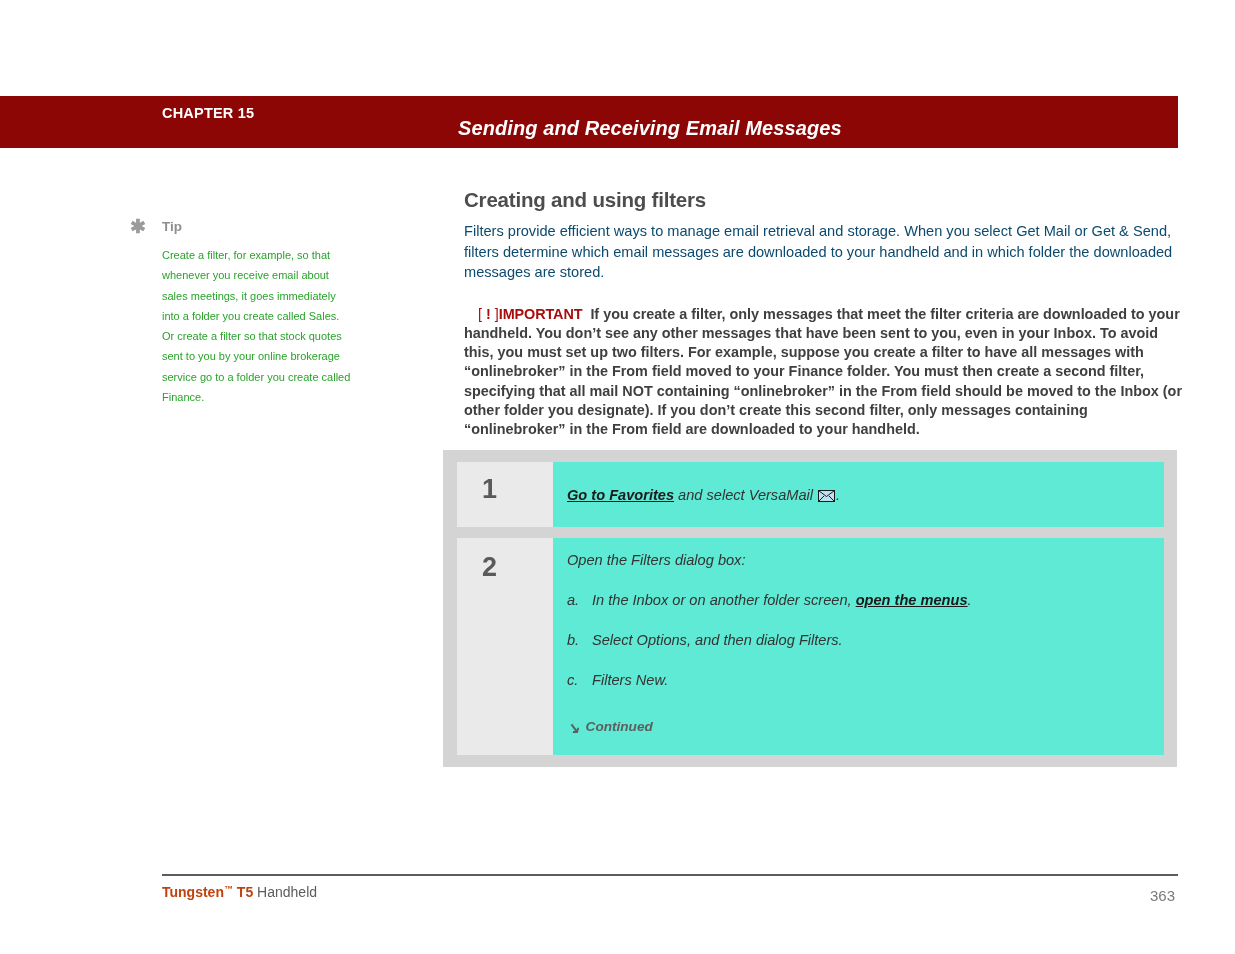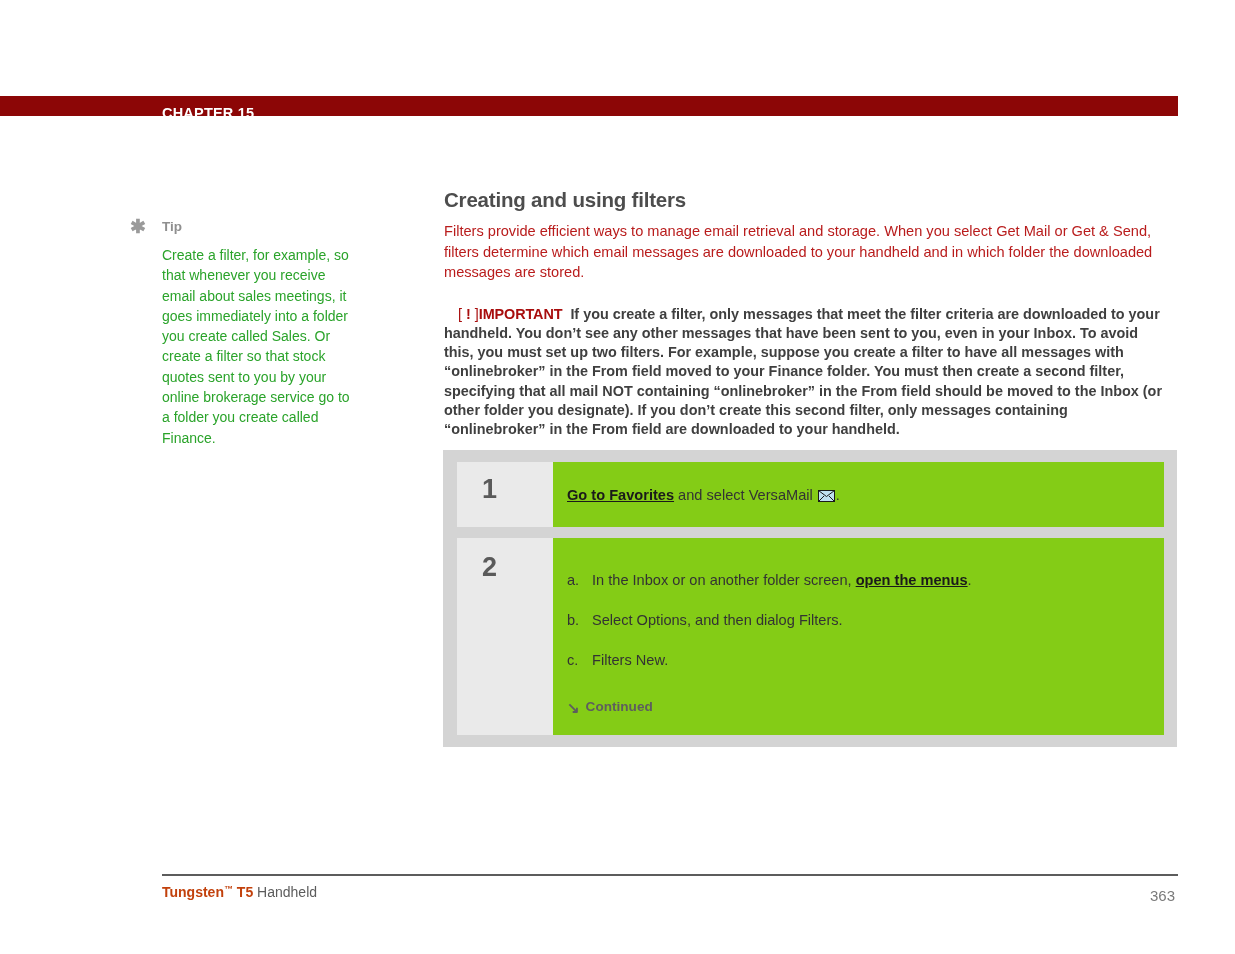--- a/index.html
+++ b/index.html
@@ -15,21 +15,21 @@
     overflow: hidden;
     position: relative;
   }
 
   
   .header-bar {
     position: absolute;
     left: 0;
     top: 96px;
     width: 1178px;
-    height: 20px;
+    height: 52px;
     background: #8c0606;
     color: #ffffff;
   }
   .header-chapter {
     position: absolute;
     left: 162px;
     top: 9px;
     font-size: 14.5px;
     font-weight: bold;
     letter-spacing: 0.2px;
@@ -71,44 +71,44 @@
     position: absolute;
     left: 32px;
     top: 0px;
     font-size: 13.5px;
     font-weight: bold;
     color: #8f8f8f;
   }
   .tip-body {
     margin-left: 32px;
     margin-top: 4px;
-    font-size: 14px;
+    font-size: 11px;
     line-height: 20.3px;
     color: #2aa32a;
     width: 190px;
   }
 
   
   .main {
     position: absolute;
-    left: 444px;
+    left: 464px;
     top: 188px;
     width: 722px;
   }
   .section-title {
     font-size: 20.5px;
     font-weight: bold;
     color: #4d4d4d;
     letter-spacing: -0.2px;
     margin: 0 0 9px 0;
   }
   .intro {
     font-size: 14.6px;
     line-height: 20.5px;
-    color: #b91c1c;
+    color: #0c4a6e;
     margin: 0 0 22px 0;
     width: 718px;
   }
 
   
   .important {
     font-size: 14.4px;
     line-height: 19.3px;
     color: #3f3f3f;
     font-weight: bold;
@@ -152,26 +152,27 @@
     flex: 0 0 96px;
     background: #eaeaea;
     color: #5a5a5a;
     font-size: 27px;
     font-weight: bold;
     padding: 14px 0 0 25px;
     box-sizing: border-box;
   }
   .step-body {
     flex: 1 1 auto;
-    background: #84cc16;
+    background: #5eead4;
     padding: 12px 18px 18px 14px;
     box-sizing: border-box;
     font-size: 14.6px;
     line-height: 20px;
     color: #333333;
+    font-style: italic;
   }
   .step-row.step-1 .step-body { padding-top: 23px; padding-bottom: 22px; }
   .step-row.step-1 .step-num { padding-top: 12px; }
 
   .step-line { margin: 0; }
   .substep {
     margin: 20px 0 0 0;
     display: flex;
   }
   .substep-marker {
@@ -268,20 +269,21 @@
               <rect x="0.5" y="0.5" width="16" height="11" fill="#bfe0f0" stroke="#1a1a1a" stroke-width="1"></rect>
               <path d="M0.5 0.5 L8.5 6.5 L16.5 0.5" fill="none" stroke="#1a1a1a" stroke-width="1"></path>
               <path d="M0.5 11.5 L6 6 M16.5 11.5 L11 6" fill="none" stroke="#1a1a1a" stroke-width="1"></path>
             </svg></span><span>.</span></p>
     </div>
   </div>
 
   <div class="step-row step-2">
     <div class="step-num">2</div>
     <div class="step-body">
+      <p class="step-line">Open the Filters dialog box:</p>
 
       <div class="substep">
         <span class="substep-marker">a.</span>
         <span><span>In the Inbox or on another folder screen, </span><span class="bold-link">open the menus</span><span>.</span></span>
       </div>
 
       <div class="substep">
         <span class="substep-marker">b.</span>
         <span>Select Options, and then dialog Filters.</span>
       </div>

